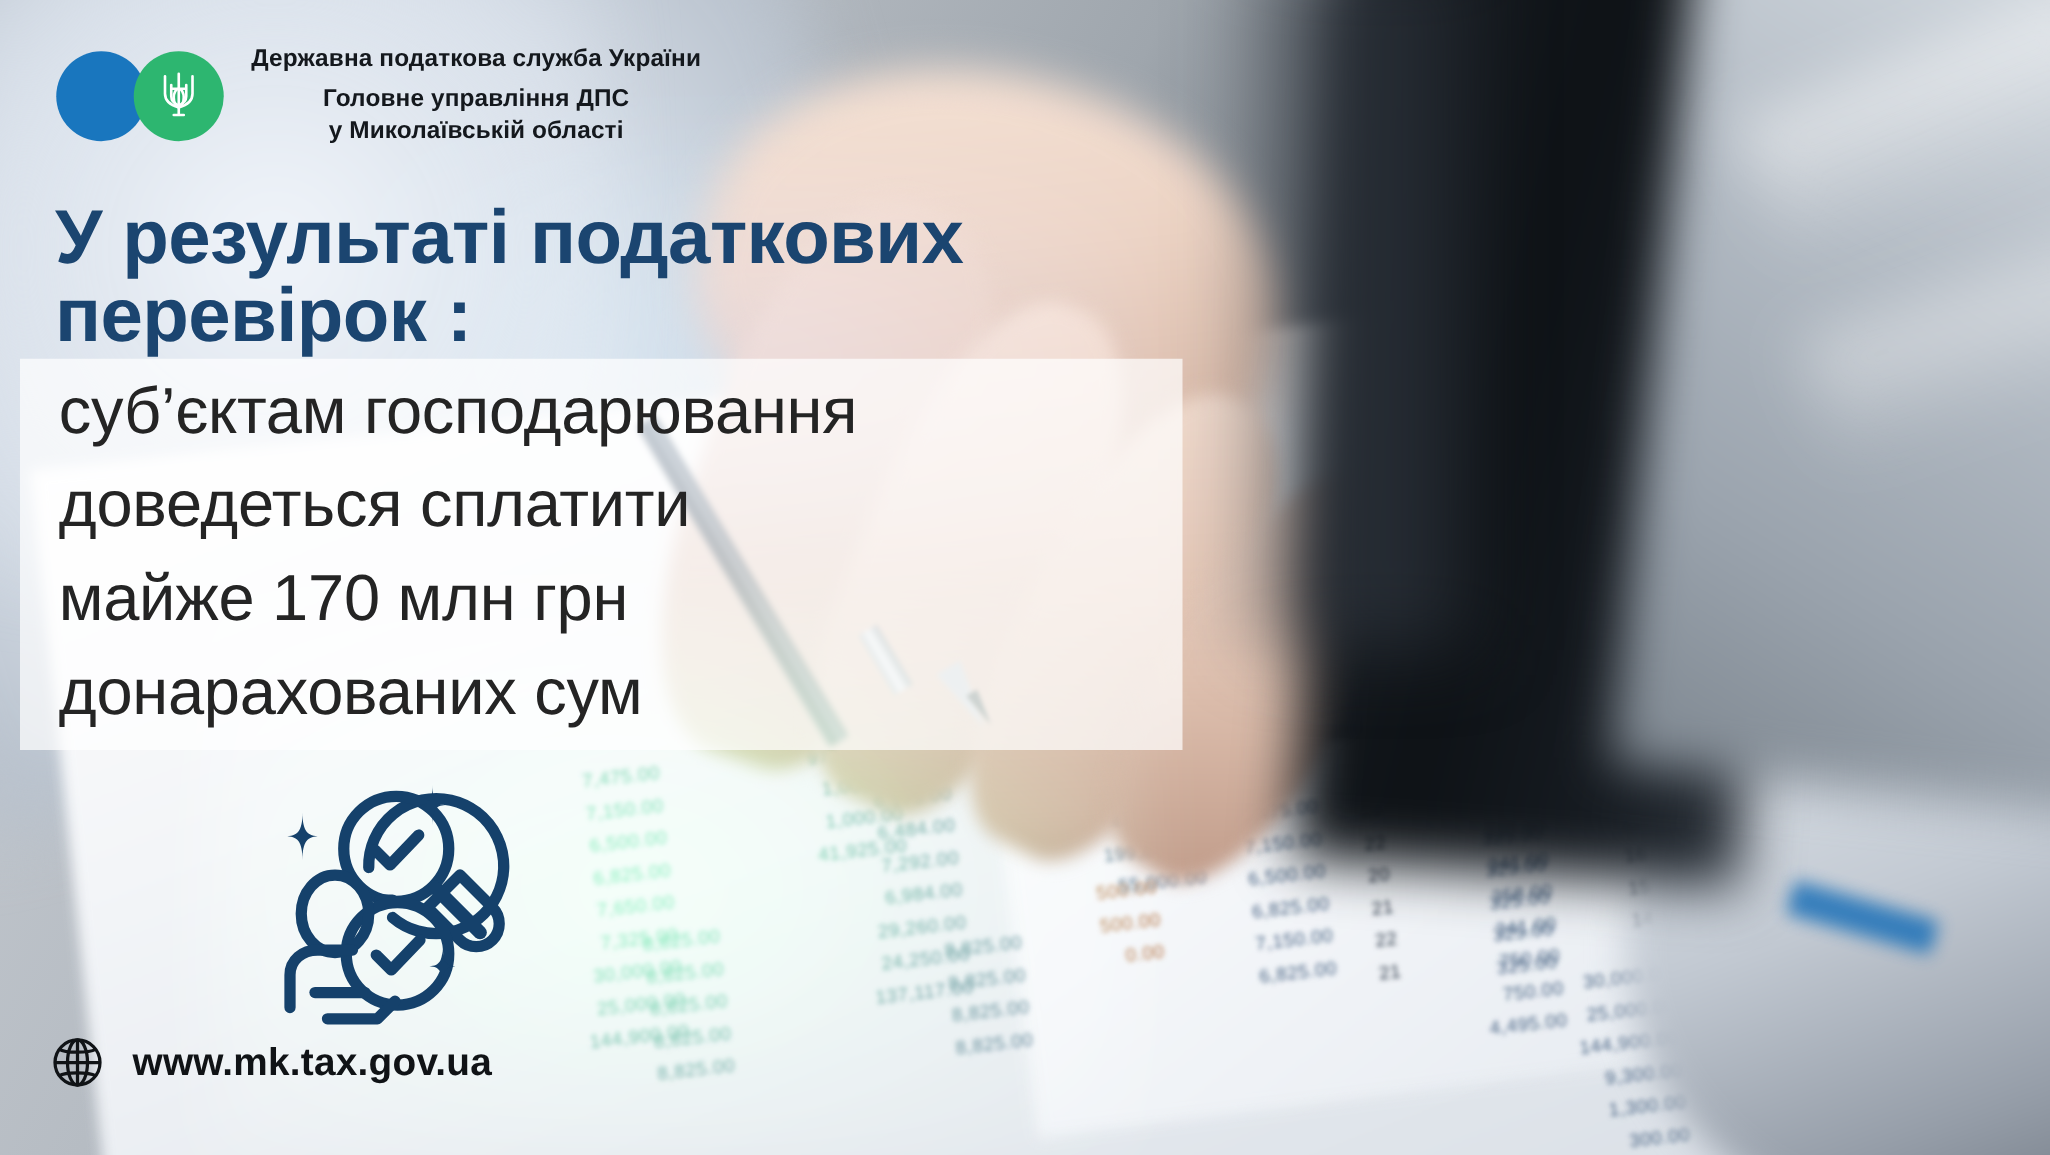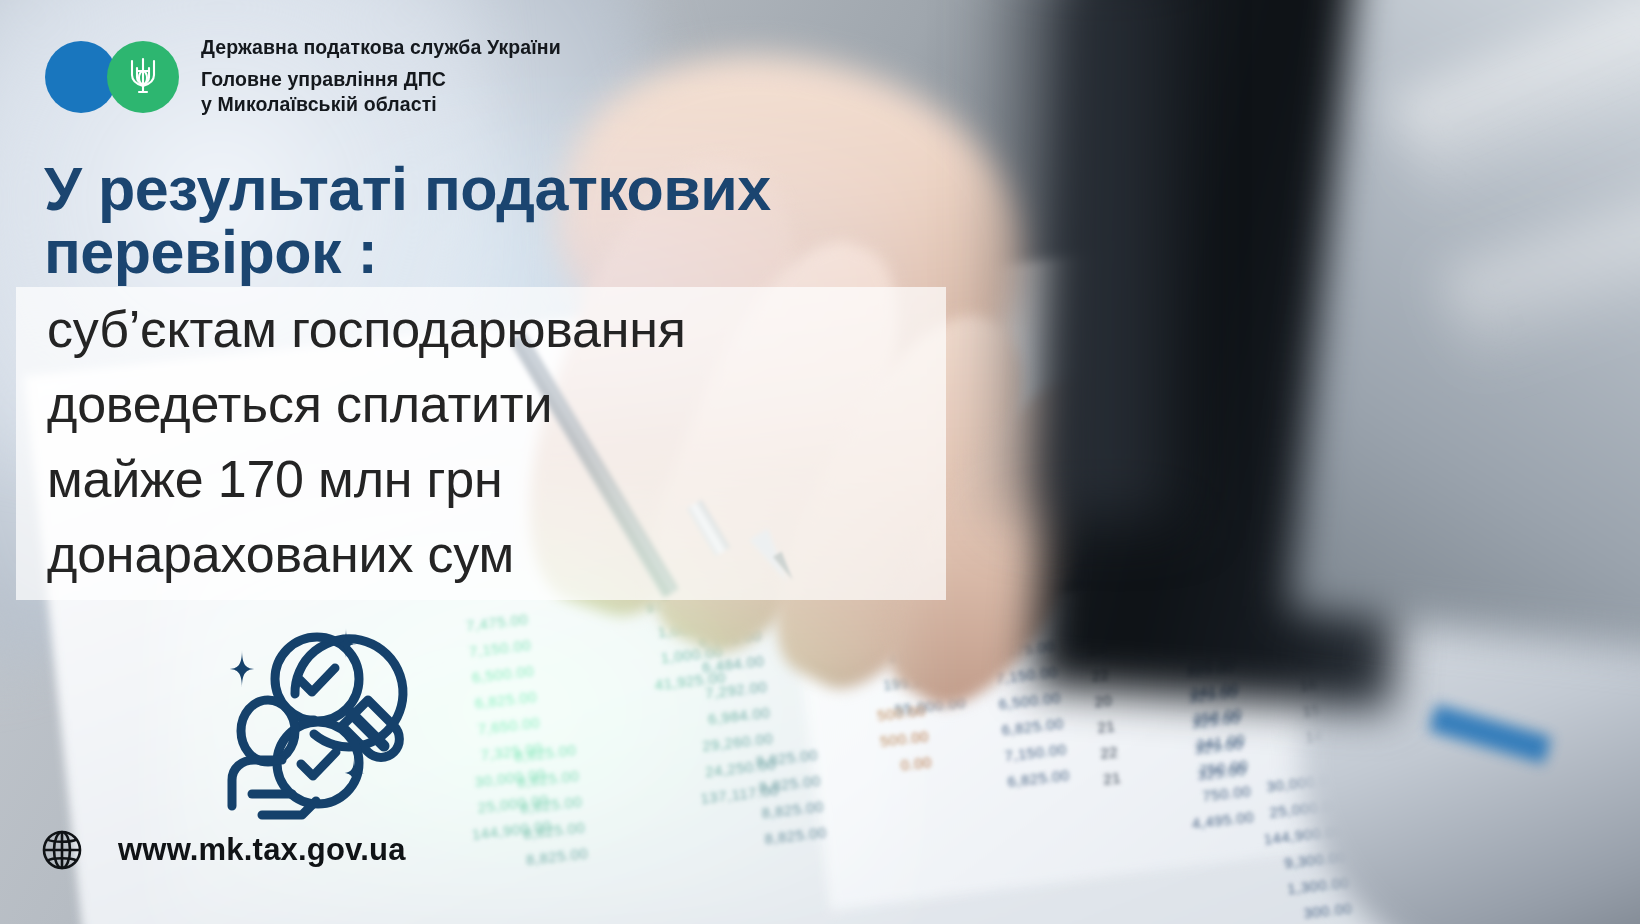--- a/index.html
+++ b/index.html
@@ -186,21 +186,21 @@
   
   .brand{
     position:absolute;left:45px;top:36px;
     display:flex;align-items:center;gap:22px;
   }
   .logo-marks{position:relative;width:134px;height:80px;flex:0 0 auto;}
   .dot{position:absolute;top:4px;width:72px;height:72px;border-radius:50%;}
   .dot-blue{left:0;background:#1976be;}
   .dot-green{left:62px;background:#2db670;display:flex;align-items:center;justify-content:center;}
   .tryzub{display:block;}
-  .brand-txt{display:flex;flex-direction:column;justify-content:center;}
+  .brand-txt{display:flex;flex-direction:column;justify-content:center;text-align:center;}
   .brand-l1{
     font-size:19.5px;font-weight:bold;color:#14181d;letter-spacing:.1px;
     margin-bottom:8px;white-space:nowrap;
   }
   .brand-l2{
     font-size:19.5px;font-weight:bold;color:#14181d;letter-spacing:.1px;
     line-height:25px;white-space:pre-line;
   }
 
   
@@ -227,21 +227,21 @@
     letter-spacing:-.2px;
     white-space:pre-line;
   }
 
   
   .deco{position:absolute;left:196px;top:588px;width:244px;height:232px;}
 
   
   .footer{
     position:absolute;left:40px;top:828px;
-    display:flex;align-items:center;gap:34px;
+    display:flex;align-items:center;gap:22px;
   }
   .globe{flex:0 0 auto;display:block;}
   .url{
     font-size:31px;font-weight:bold;color:#101316;letter-spacing:.2px;
   }
 </style>
 </head>
 <body>
 
 <div class="poster">

